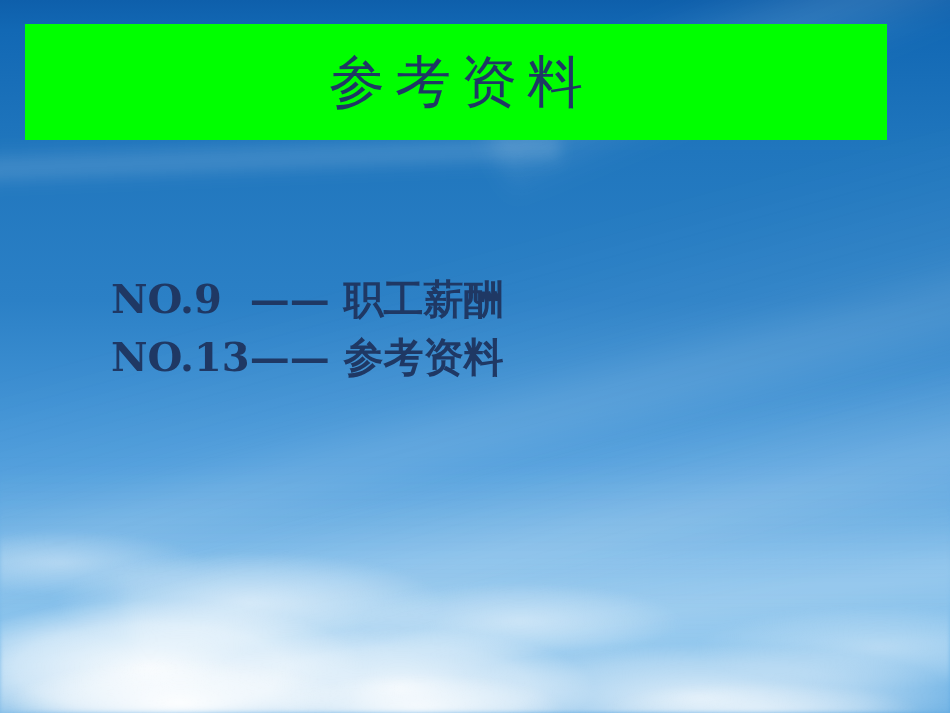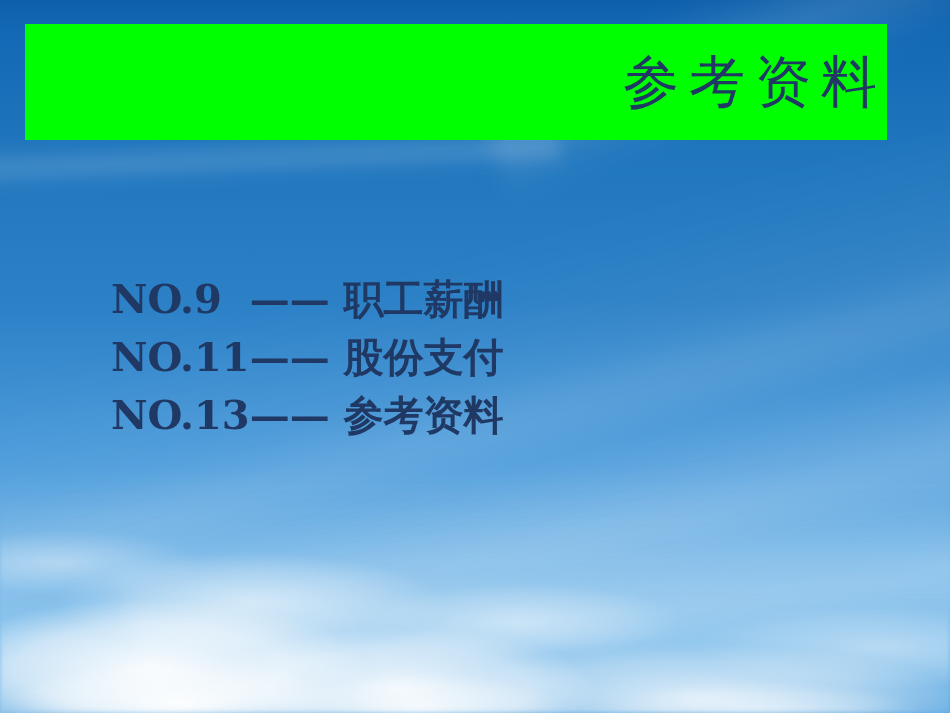--- a/index.html
+++ b/index.html
@@ -137,21 +137,21 @@
   
   .title-banner {
     position: absolute;
     left: 25px;
     top: 24px;
     width: 862px;
     height: 116px;
     background: #00FF00;
     display: flex;
     align-items: center;
-    justify-content: flex-end;
+    justify-content: center;
     box-sizing: border-box;
   }
   .title-text {
     font-family: "DejaVu Serif", "Liberation Serif", serif;
     font-size: 56px;
     font-weight: 400;
     color: #1F3864;
     letter-spacing: 10px;
     line-height: 1;
     white-space: nowrap;
@@ -190,17 +190,16 @@
 
   <div class="cloudbank"></div>
   <div class="cloud-hiband"></div>
 
   <div class="title-banner">
     <div class="title-text">参考资料</div>
   </div>
 
   <div class="body-list">
     <div class="body-line">NO.9  —— 职工薪酬</div>
-    <div class="body-line">NO.11—— 股份支付</div>
     <div class="body-line">NO.13—— 参考资料</div>
   </div>
 
 </div>
 
 </body></html>

